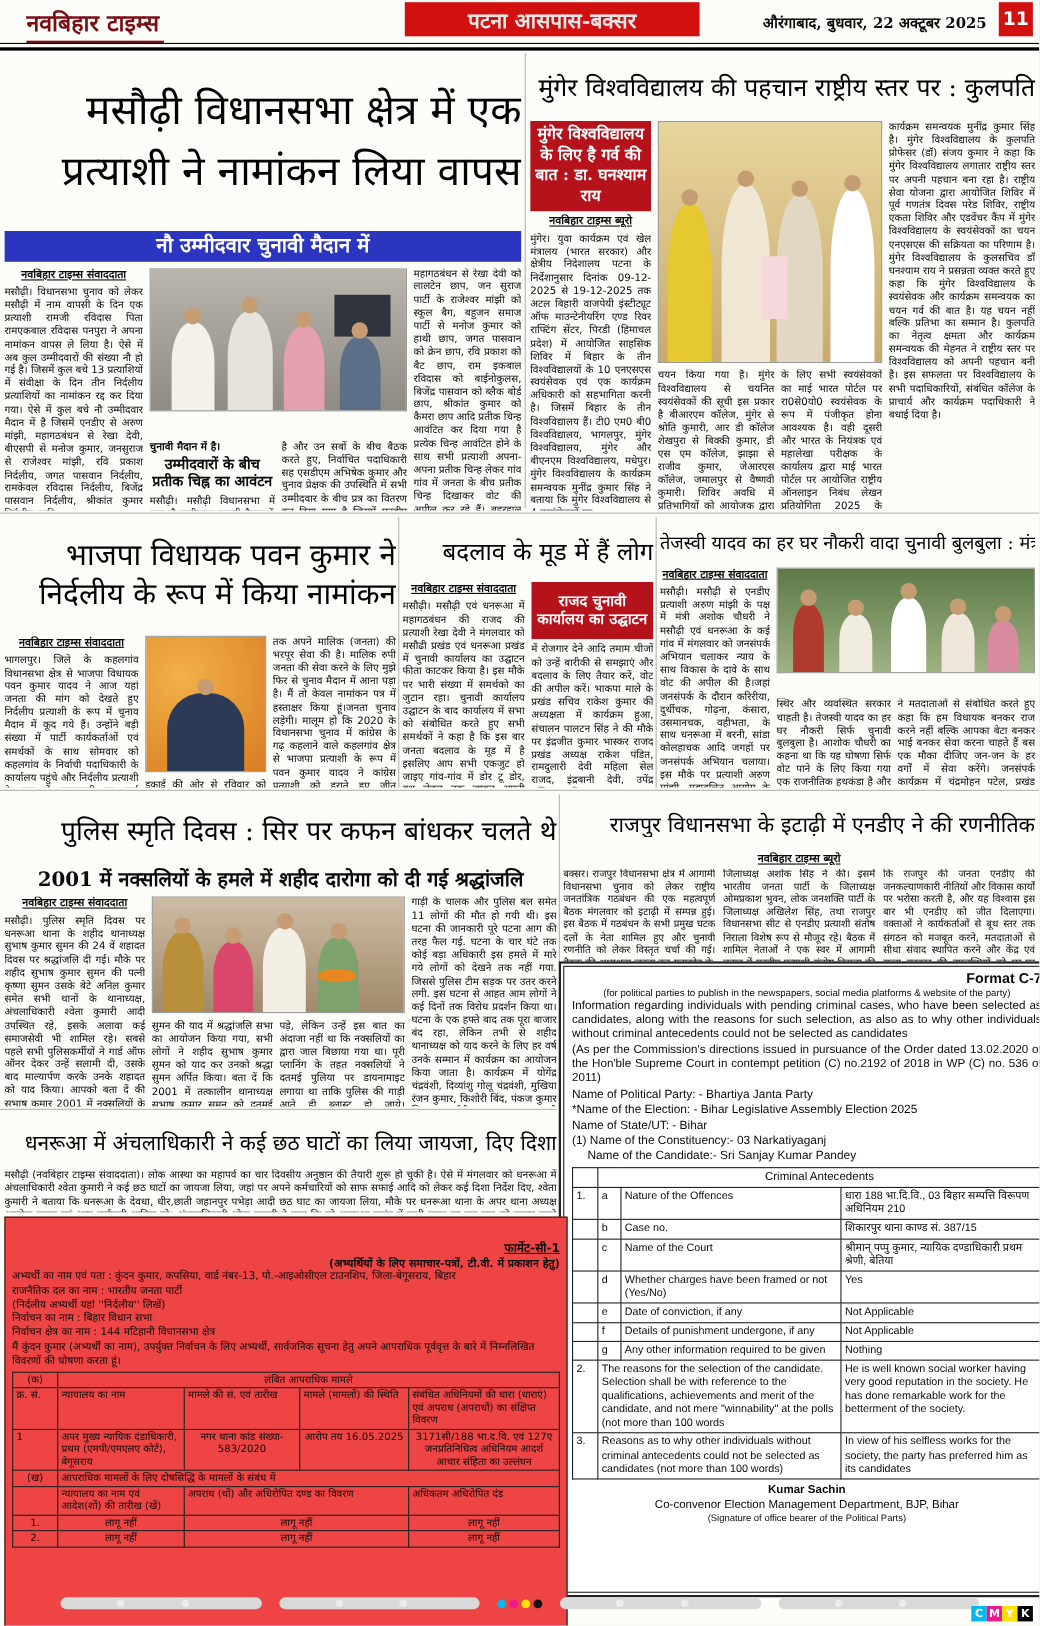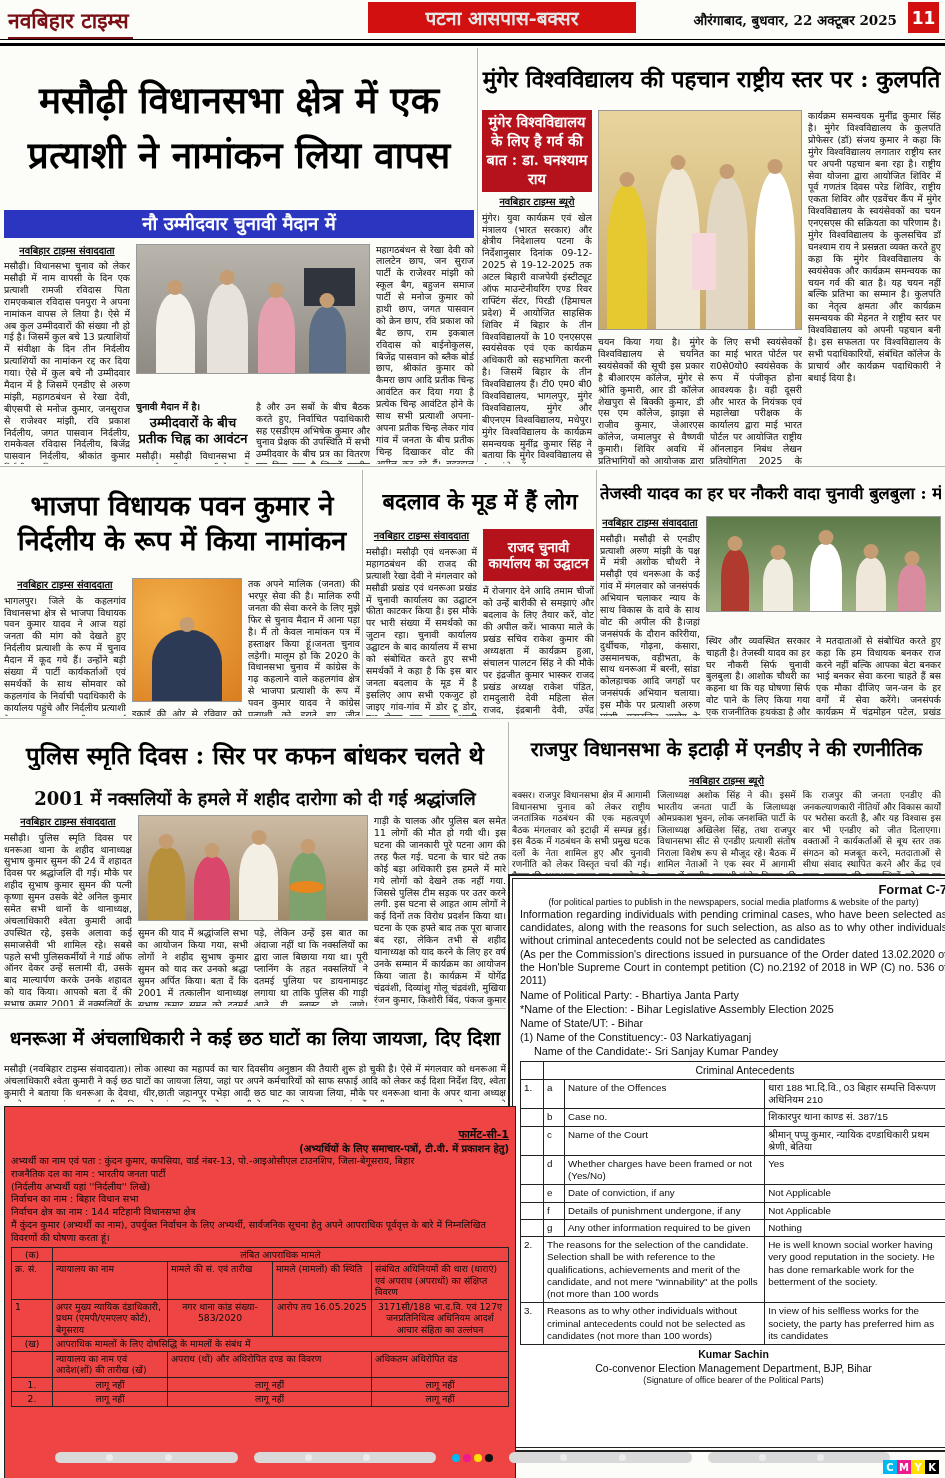--- a/index.html
+++ b/index.html
@@ -1,33 +1,33 @@
 <!DOCTYPE html>
 <html><head>
 <meta charset="utf-8">
 <style>
   html,body{margin:0;padding:0;background:#e9e9e6;}
   .page{position:relative;width:945px;height:1478px;background:#fcfcf9;margin:0 auto;
         font-family:"DejaVu Sans","Liberation Sans",sans-serif;color:#0b0b0b;overflow:hidden;}
   .serif{font-family:"DejaVu Serif","Liberation Serif",serif;}
   
-  .mast{position:absolute;left:8px;top:6px;font-size:21px;font-weight:bold;color:#7a1016;
+  .mast{position:absolute;left:24px;top:6px;font-size:21px;font-weight:bold;color:#7a1016;
         border-bottom:3px solid #7a1016;padding:0 4px 3px 0;}
   .section-box{position:absolute;left:368px;top:2px;width:268px;height:31px;background:#d21010;color:#e5e5e5;
         font-weight:bold;font-size:19px;display:flex;align-items:center;justify-content:center;}
   .dateline{position:absolute;right:48px;top:11px;font-size:13.5px;font-weight:bold;}
   .pagenum{position:absolute;right:6px;top:2px;width:31px;height:31px;background:#d21010;color:#fff;
         font-weight:bold;font-size:17px;display:flex;align-items:center;justify-content:center;}
   .rule-a{position:absolute;left:0;top:39px;width:945px;height:1px;background:#000;}
   .rule-b{position:absolute;left:0;top:43px;width:945px;height:3px;background:#000;}
   .hline{position:absolute;height:1px;background:#b5b5b0;}
   .vline{position:absolute;width:1px;background:#b5b5b0;}
   
   .art{position:absolute;overflow:hidden;}
-  .hl{font-weight:bold;color:#000;text-align:center;}
+  .hl{font-weight:normal;color:#000;text-align:right;}
   .byline{font-size:9.8px;font-weight:bold;text-align:center;text-decoration:underline;margin:1px 0 3px 0;}
   .bcol{font-size:9.3px;line-height:1.28;text-align:justify;overflow:hidden;}
   .bcol p{margin:0;}
   .g{display:grid;gap:6px;}
   .kicker{margin-top:5px;height:28px;background:#2b35c0;color:#fff;font-weight:bold;font-size:18.5px;
         line-height:28px;text-align:center;}
   .redbox{background:#b5121b;color:#fff;font-weight:bold;text-align:center;display:flex;
         align-items:center;justify-content:center;padding:4px;}
   .caption{font-size:9.5px;font-weight:bold;margin-bottom:2px;}
   .subhead2{font-size:13px;font-weight:bold;text-align:center;line-height:1.25;margin:2px 0 3px 0;}

